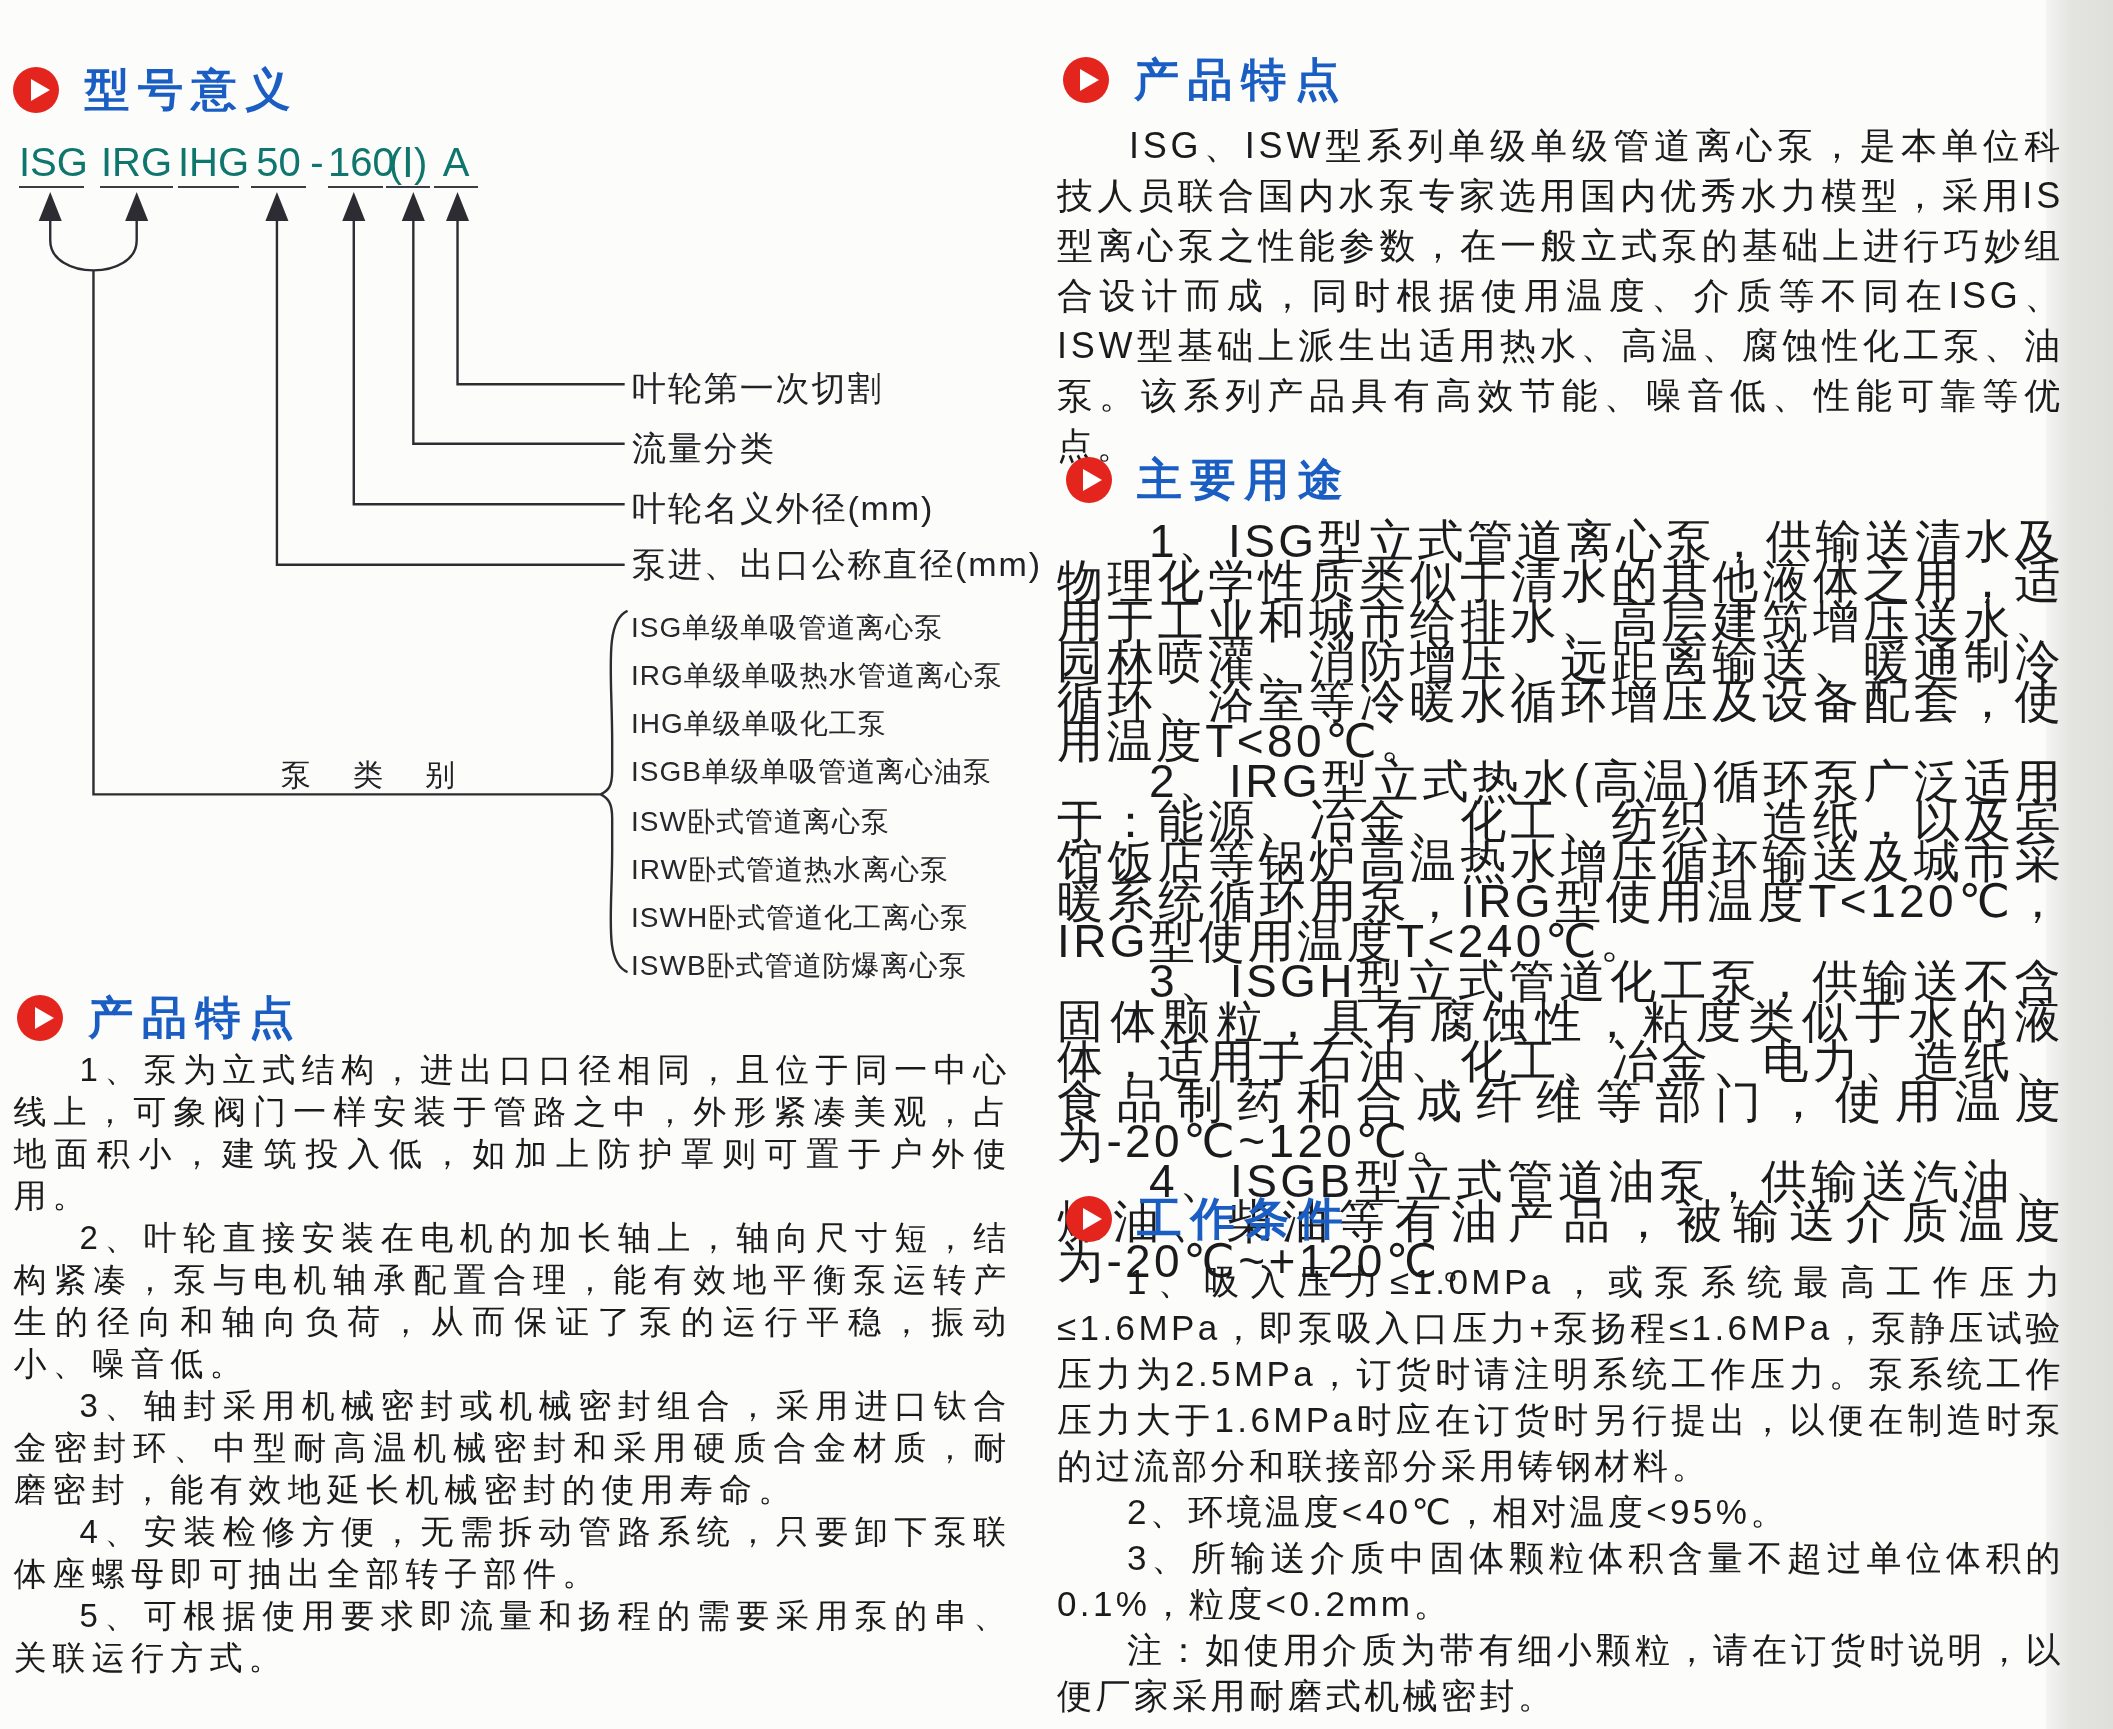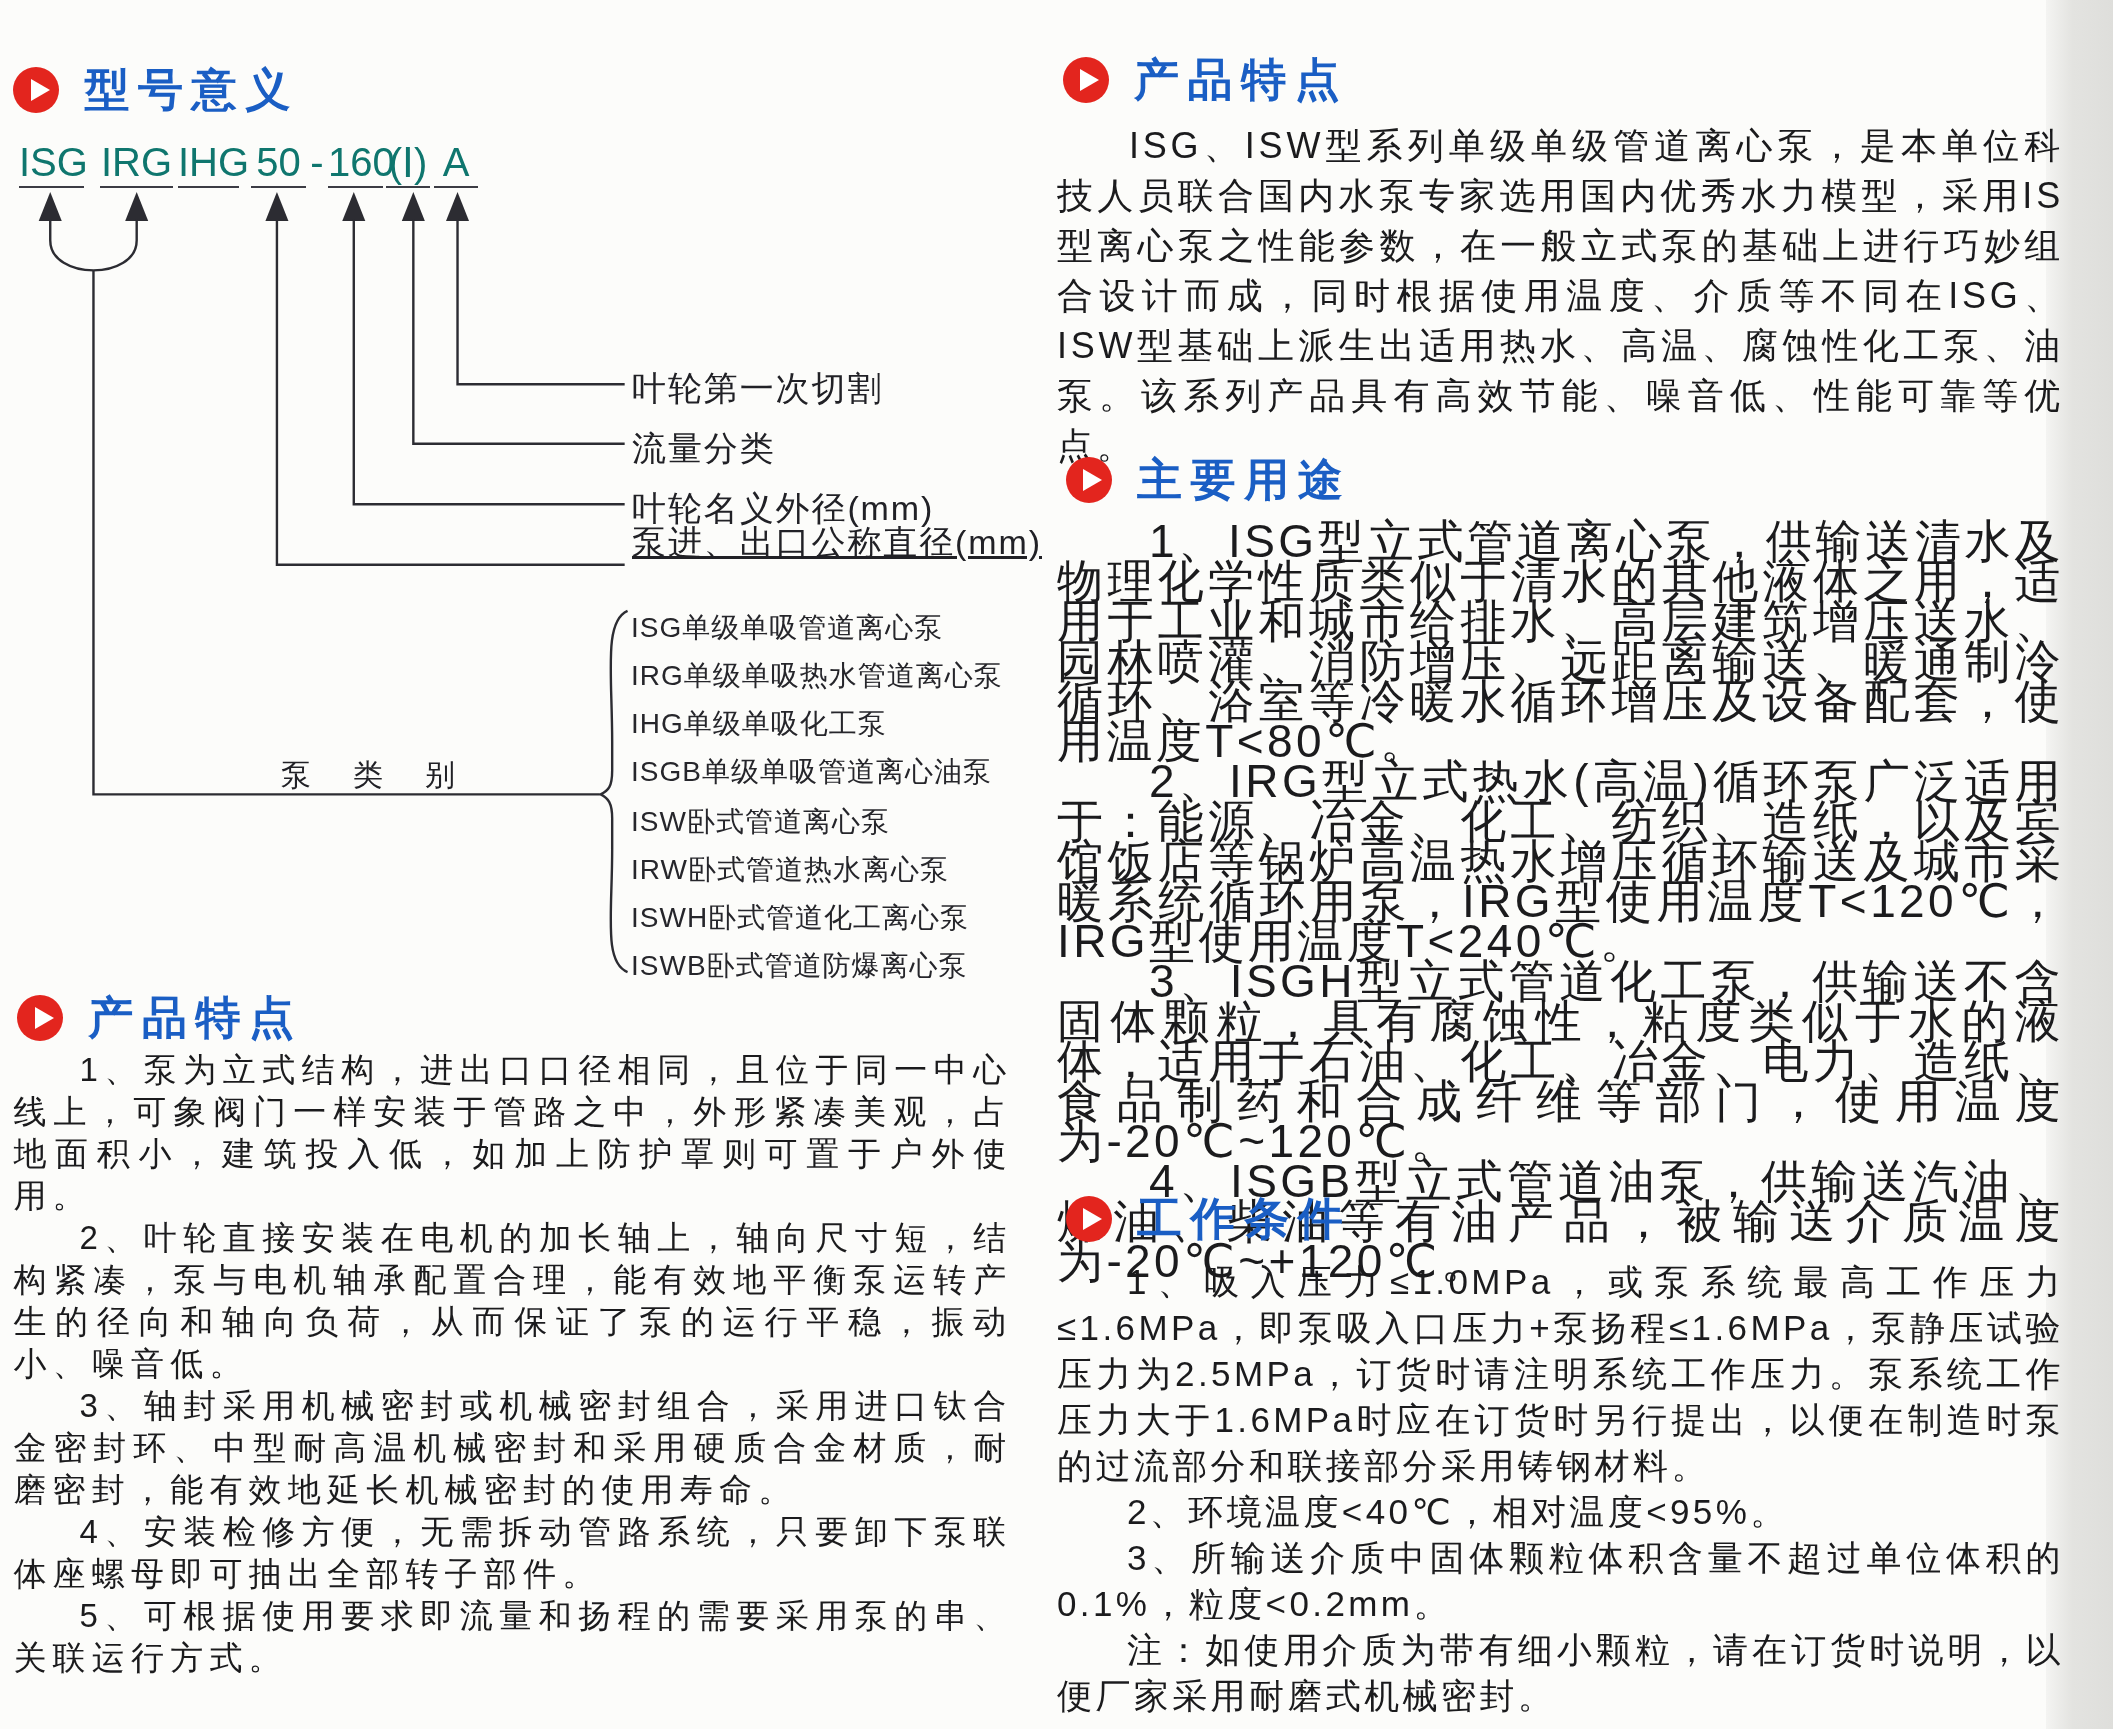--- a/index.html
+++ b/index.html
@@ -94,21 +94,21 @@
     <path d="M368,228 L368,525 L650,525"></path>
     <path d="M430,228 L430,462 L650,462"></path>
     <path d="M476,228 L476,400 L650,400"></path>
     <path d="M653,636 C628,647 637,702 637,772 L637,802 C637,819 633,823 625,827 C633,831 637,836 637,852 L637,884 C637,952 628,1002 653,1012"></path>
   </g>
 </svg>
 
 <div class="callout" style="top:366px;">叶轮第一次切割</div>
 <div class="callout" style="top:426px;">流量分类</div>
 <div class="callout" style="top:486px;">叶轮名义外径(mm)</div>
-<div class="callout" style="top:520px;text-decoration:underline;">泵进、出口公称直径(mm)</div>
+<div class="callout" style="top:542px;">泵进、出口公称直径(mm)</div>
 
 <div class="pump-cat">泵类别</div>
 
 <div class="pump-item" style="top:609px;">ISG单级单吸管道离心泵</div>
 <div class="pump-item" style="top:657px;">IRG单级单吸热水管道离心泵</div>
 <div class="pump-item" style="top:705px;">IHG单级单吸化工泵</div>
 <div class="pump-item" style="top:753px;">ISGB单级单吸管道离心油泵</div>
 <div class="pump-item" style="top:803px;">ISW卧式管道离心泵</div>
 <div class="pump-item" style="top:851px;">IRW卧式管道热水离心泵</div>
 <div class="pump-item" style="top:899px;">ISWH卧式管道化工离心泵</div>

